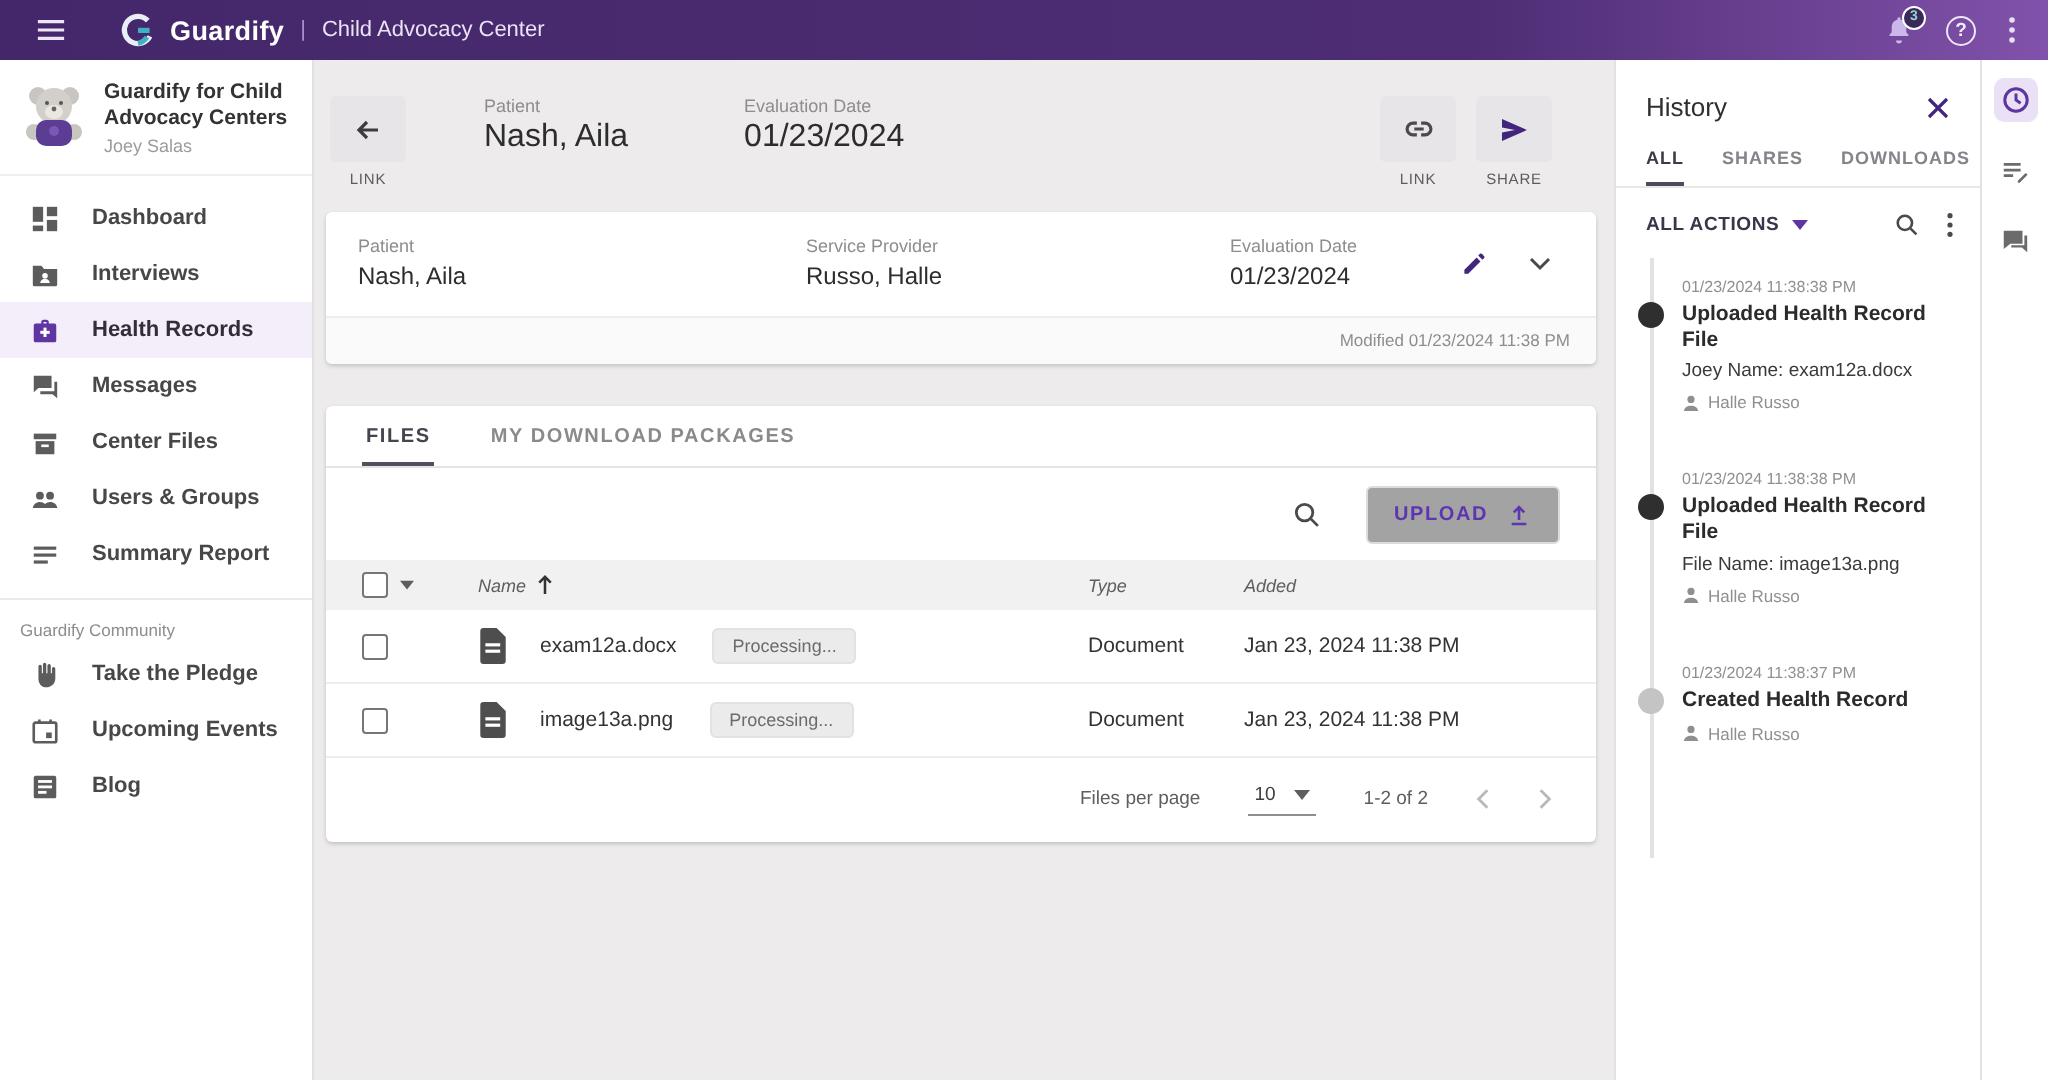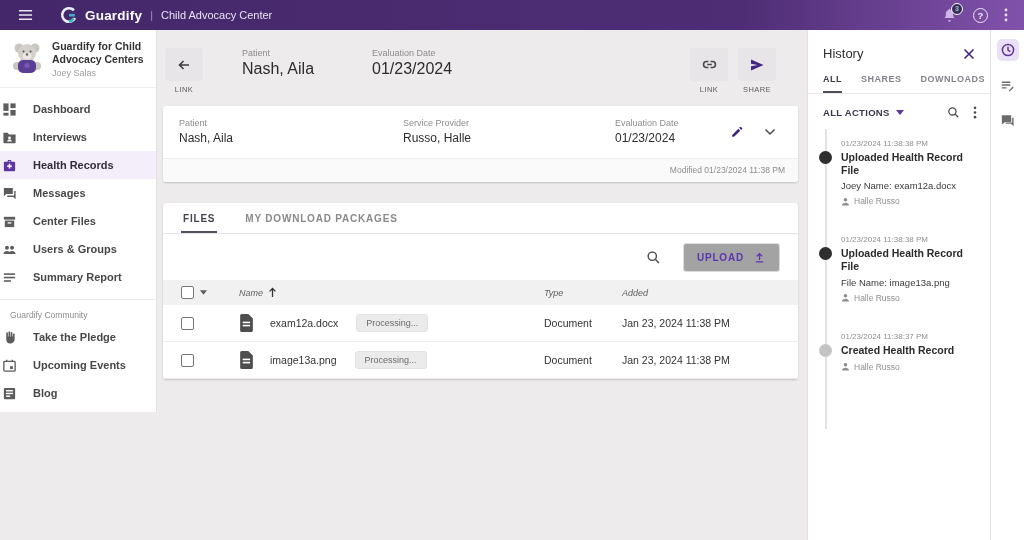--- a/index.html
+++ b/index.html
@@ -20,28 +20,28 @@
   .nav-right { display:flex; align-items:center; gap:16px; padding-right:4px; }
   .bell-wrap { position:relative; }
   .badge { position:absolute; top:-5px; right:-6px; width:12px; height:12px; border-radius:50%;
     background:#3a2a5a; border:1px solid #fff; color:#8fd4cc; font-size:7px; font-weight:bold;
     display:flex; align-items:center; justify-content:center; }
   .help { width:15px; height:15px; border:1.4px solid #ece6f5; border-radius:50%; color:#f1ecf8;
     font-size:9.5px; font-weight:bold; display:flex; align-items:center; justify-content:center; cursor:pointer; }
   .kebab { color:#e7e0f2; cursor:pointer; }
 
   
-  .sidebar { position:absolute; top:30px; left:0; width:157px; height:382px; background:#fff;
+  .sidebar { position:absolute; top:30px; left:0; width:157px; height:510px; background:#fff;
     border-right:1px solid #e2e0e2; }
   .account { display:flex; gap:8px; padding:10px 8px 9px 10px; border-bottom:1px solid #efeef0; }
   .acct-text { display:flex; flex-direction:column; }
   .acct-name { font-size:10.5px; font-weight:bold; color:#333; line-height:1.25; }
   .acct-user { font-size:9px; color:#9c9c9c; margin-top:2px; }
   .nav-list { padding-top:7px; }
-  .nav-item { display:flex; align-items:center; height:28px; padding-left:2px; gap:15px;
+  .nav-item { display:flex; align-items:center; height:28px; padding-left:15px; gap:15px;
     font-size:11px; font-weight:bold; color:#474747; cursor:pointer; }
   .nav-item .nicon { color:#5c5c5c; width:16px; }
   .nav-item.active { background:#f3eef9; color:#322d38; }
   .nav-item.active .nicon { color:#5e35a1; }
   .side-divider { border-bottom:1px solid #e9e8ea; margin:8px 0 0; }
   .community-label { font-size:8.5px; color:#8d8d8d; padding:10px 0 3px 10px; }
 
   
   .main { position:absolute; top:30px; left:158px; width:649px; height:510px; background:#edebec; }
   .page-header { display:flex; align-items:flex-start; padding:18px 10px 0 6px; }
@@ -427,20 +427,40 @@
             <rect x="3.4" y="7.2" width="7" height="1.5" fill="#fff"></rect>
             <rect x="3.4" y="10.2" width="7" height="1.5" fill="#fff"></rect>
           </svg>
         <span class="fname">image13a.png</span>
         <span class="chip">Processing...</span>
       </span>
       <span class="col-type">Document</span>
       <span class="col-added">Jan 23, 2024 11:38 PM</span>
     </div>
 
+    <div class="pagination">
+      <span>Files per page</span>
+      <span class="page-size">
+        <span>10</span>
+        <svg width="8" height="5" viewBox="0 0 8 5" fill="#5e5e5e">
+            <path d="M0 0h8L4 5z"></path>
+          </svg>
+      </span>
+      <span>1-2 of 2</span>
+      <span class="pg-chev">
+        <svg width="7" height="11" viewBox="0 0 8 12" fill="none" stroke="currentColor" stroke-width="1.6">
+            <path d="M6.5 1 1.5 6l5 5"></path>
+          </svg>
+      </span>
+      <span class="pg-chev">
+        <svg width="7" height="11" viewBox="0 0 8 12" fill="none" stroke="currentColor" stroke-width="1.6">
+            <path d="m1.5 1 5 5-5 5"></path>
+          </svg>
+      </span>
+    </div>
   </section>
 </main>
 
 <section class="history">
   <div class="hist-header">
     <span class="hist-title">History</span>
     <span class="hist-close">
       <svg width="12" height="12" viewBox="0 0 12 12" stroke="#42257e" stroke-width="1.6">
           <path d="M1.5 1.5l9 9M10.5 1.5l-9 9"></path>
         </svg>

